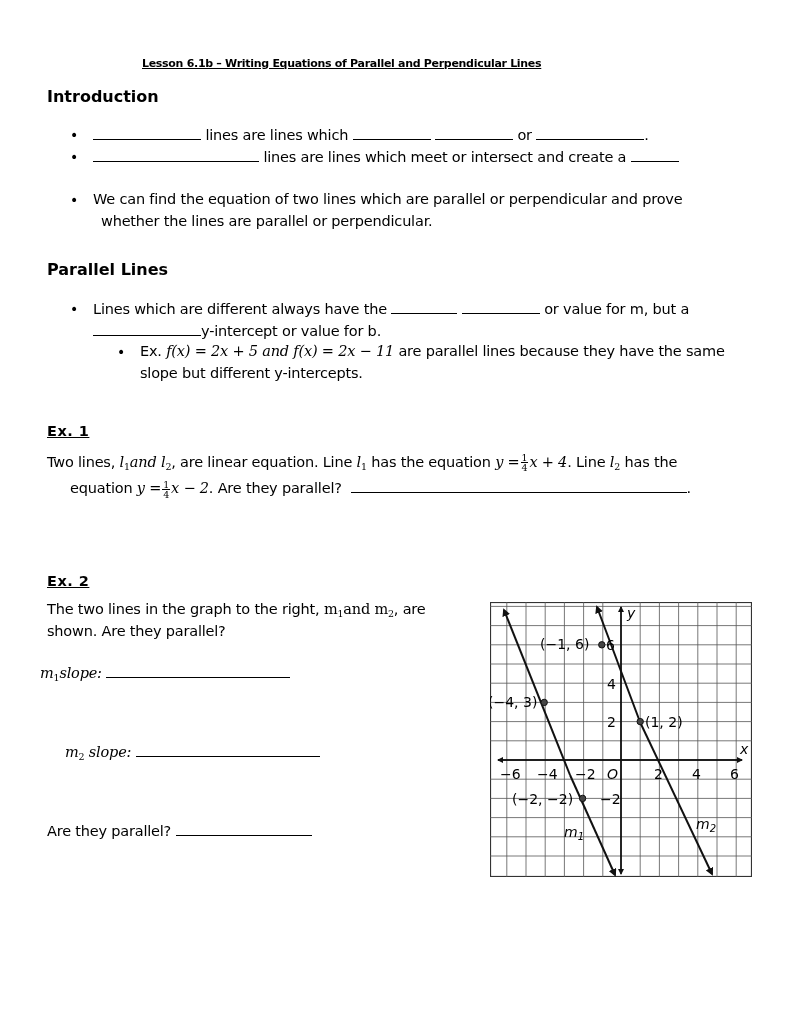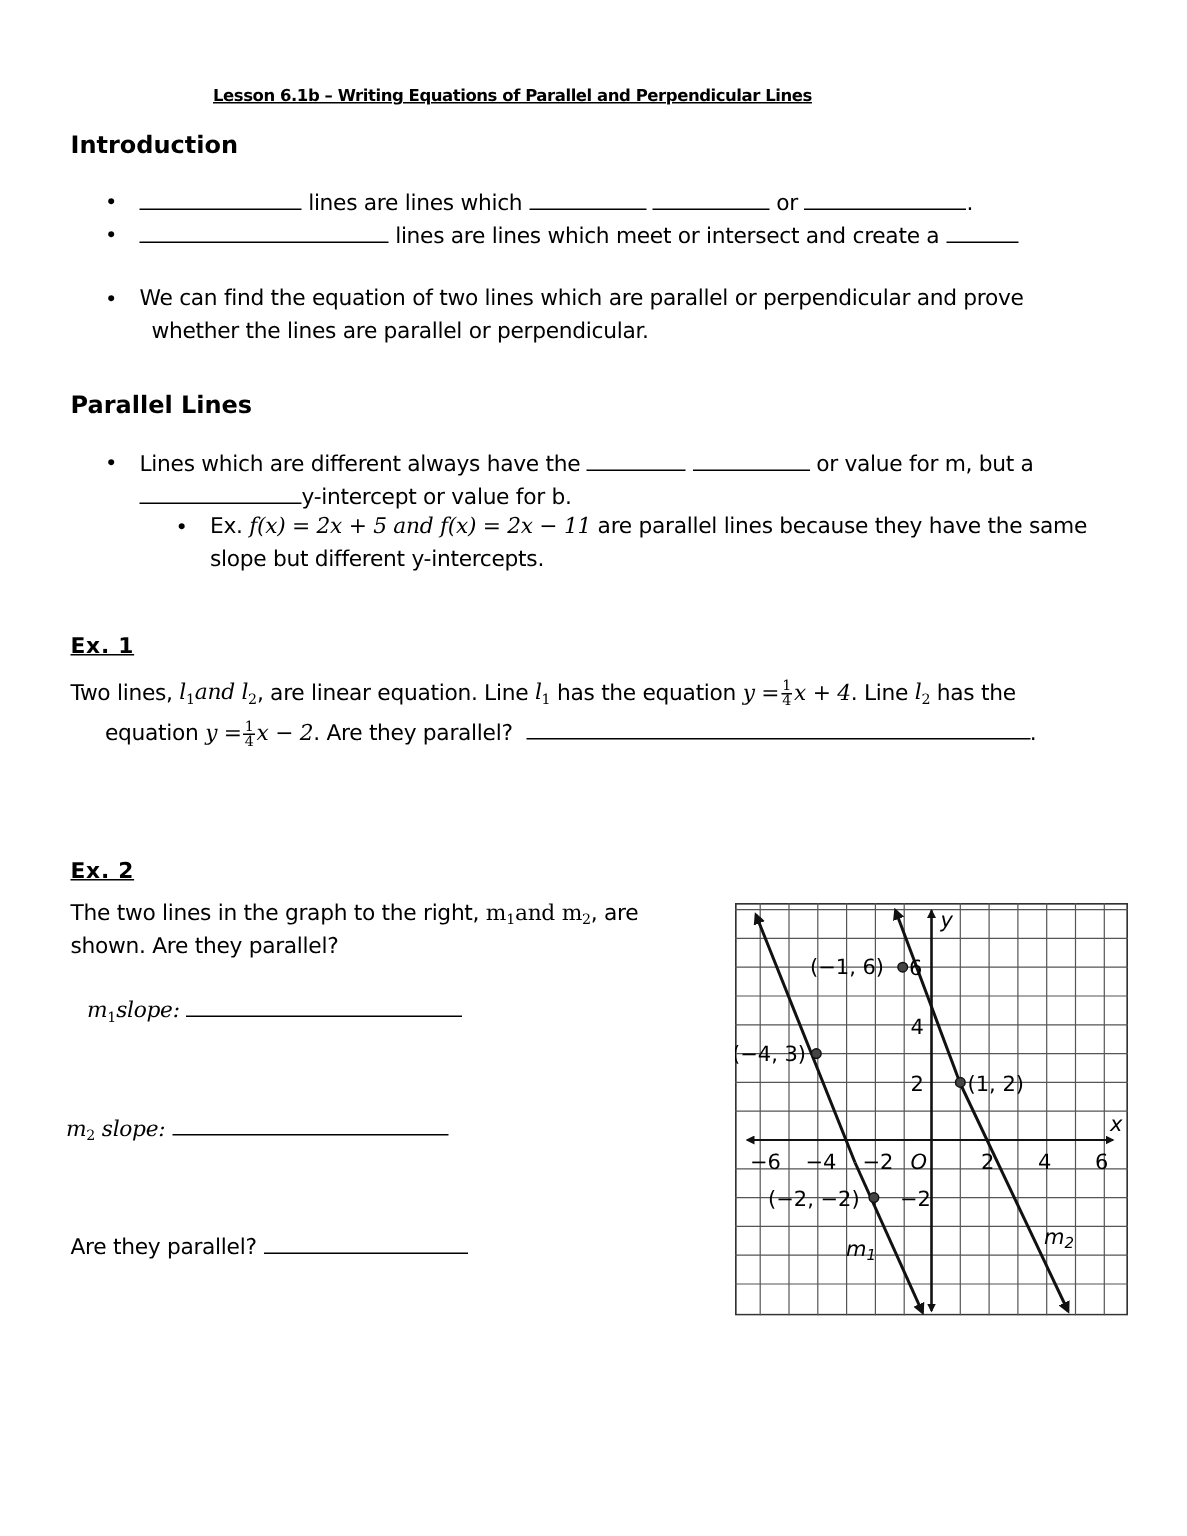--- a/index.html
+++ b/index.html
@@ -101,26 +101,26 @@
   </div>
 
   <div class="abs ex-heading" style="left:47px; top:562px;">Ex. 2</div>
 
   <div class="abs txt" style="left:47px; top:601px;">
     <span>The two lines in the graph to the right,</span>
     <span class="mathup"><span>m</span><span class="sub">1</span><span>and</span> <span>m</span><span class="sub">2</span></span><span>, are</span>
   </div>
   <div class="abs txt" style="left:47px; top:623px;">shown.  Are they parallel?</div>
 
-  <div class="abs txt" style="left:58px; top:664px;">
+  <div class="abs txt" style="left:40px; top:664px;">
     <span class="math"><span>m</span><span class="sub">1</span><span>slope:</span></span>
     <span class="blank" style="width:184px;"></span>
   </div>
 
-  <div class="abs txt" style="left:44px; top:743px;text-align:right;">
+  <div class="abs txt" style="left:65px; top:743px;text-align:right;">
     <span class="math"><span>m</span><span class="sub">2</span> <span>slope:</span></span>
     <span class="blank" style="width:184px;"></span>
   </div>
 
   <div class="abs txt" style="left:47px; top:822px;">
     <span>Are they parallel?</span>
     <span class="blank" style="width:136px;"></span>
   </div>
 
   <div class="graph">

